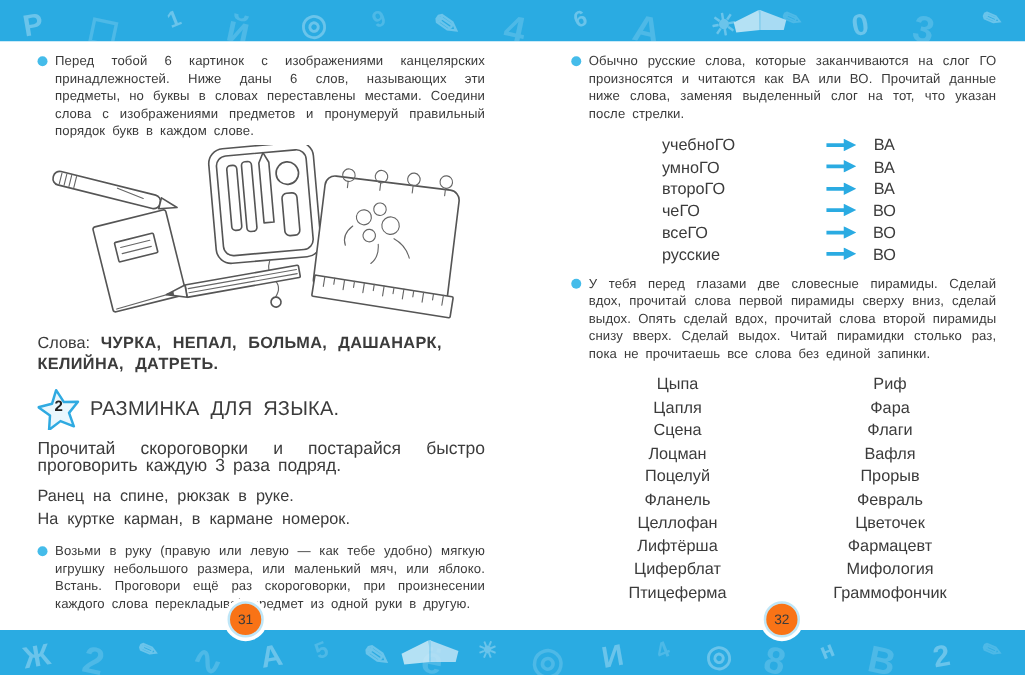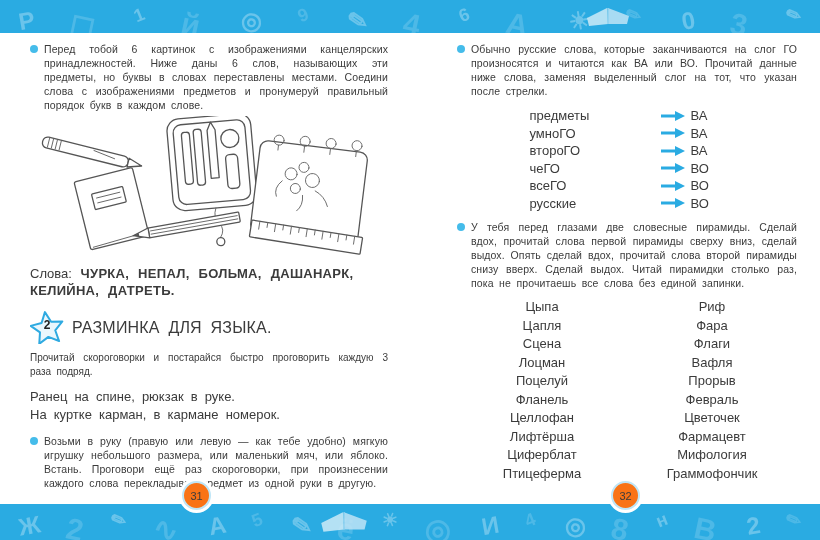--- a/index.html
+++ b/index.html
@@ -33,29 +33,29 @@
   
   .words-line{margin-top:9px;font-size:13px;line-height:17px;word-spacing:5px;}
   .words-line b{font-weight:bold;letter-spacing:.3px;}
   
   .star-row{display:flex;align-items:center;margin-top:12px;gap:8px;}
   .star-badge{position:relative;width:34px;height:33px;flex:0 0 auto;}
   .star-badge svg{position:absolute;left:0;top:0;}
   .star-num{position:absolute;left:0;top:7px;width:34px;text-align:center;
         font-size:12px;font-weight:bold;color:#222;}
   .star-title{font-size:16px;word-spacing:4px;letter-spacing:.2px;}
-  .intro{font-size:10px;line-height:14px;word-spacing:2.5px;margin-top:7px;text-align:justify;}
+  .intro{font-size:14px;line-height:14px;word-spacing:2.5px;margin-top:7px;text-align:justify;}
   .twisters{margin-top:9px;}
   .twister{font-size:13px;line-height:18px;word-spacing:3.5px;}
   
   .go-table{margin:9px auto 0 auto;width:195px;}
   .go-row{display:flex;align-items:center;height:17.5px;}
   .go-word{flex:1;font-size:13px;}
   .go-arrow{flex:0 0 30px;display:flex;align-items:center;}
-  .go-res{flex:0 0 34px;font-size:13px;text-align:left;}
+  .go-res{flex:0 0 34px;font-size:13px;text-align:center;}
   
   .pyramids{display:flex;margin-top:8px;}
   .pyr-col{flex:1;text-align:center;}
   .pyr-word{font-size:13px;line-height:18.5px;}
   
   .page-circle{position:absolute;width:25px;height:25px;border-radius:50%;background:#f97316;
         border:2px solid #bfe6f7;box-shadow:0 0 0 3px #ffffff;display:flex;align-items:center;
         justify-content:center;font-size:11px;color:#3b3b3b;z-index:6;}
   .pc-left{left:182px;top:481px;}
   .pc-right{left:611px;top:481px;}
@@ -237,21 +237,21 @@
 
   <div class="page page-right">
 
     <div class="task">
       <span class="bullet"></span>
       <span>Обычно русские слова, которые заканчиваются на слог ГО произносятся и читаются как ВА или ВО. Прочитай данные ниже слова, заменяя выделенный слог на тот, что указан после стрелки.</span>
     </div>
 
     <div class="go-table">
       <div class="go-row">
-        <span class="go-word">предметы</span>
+        <span class="go-word">учебноГО</span>
         <span class="go-arrow">
             <svg width="24" height="10" viewBox="0 0 24 10">
               <line x1="0" y1="5" x2="15" y2="5" stroke="#2aabe2" stroke-width="3"></line>
               <polygon points="14,0 24,5 14,10" fill="#2aabe2"></polygon>
             </svg>
           </span>
         <span class="go-res">ВА</span>
       </div>
       <div class="go-row">
         <span class="go-word">умноГО</span>

